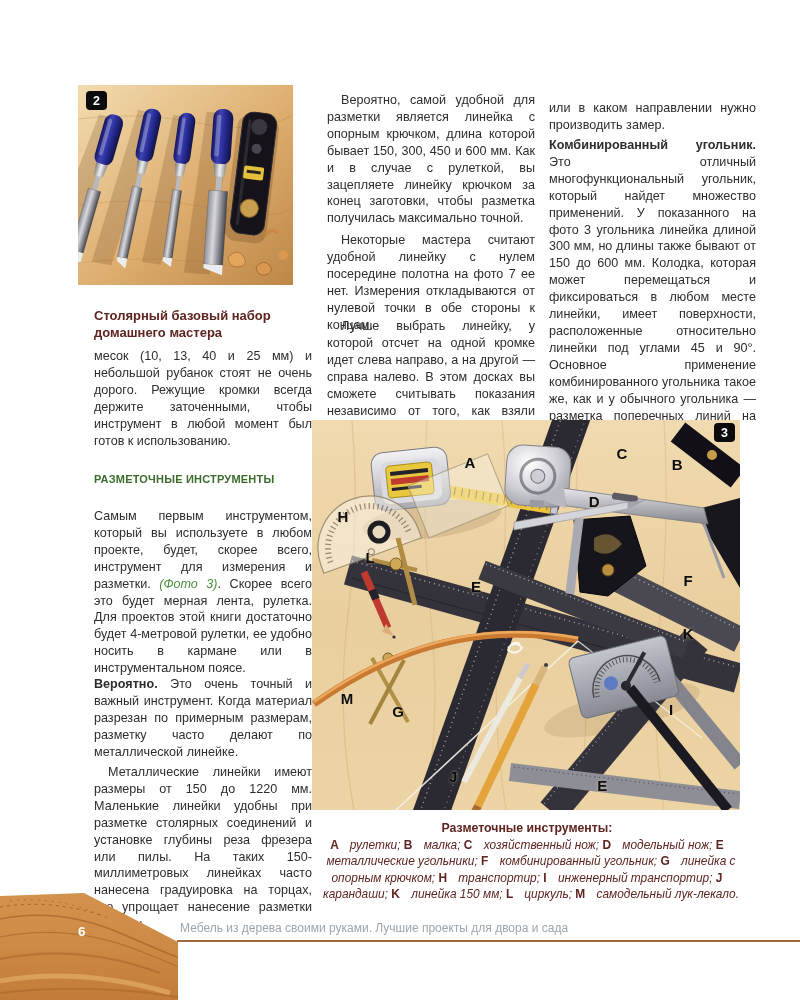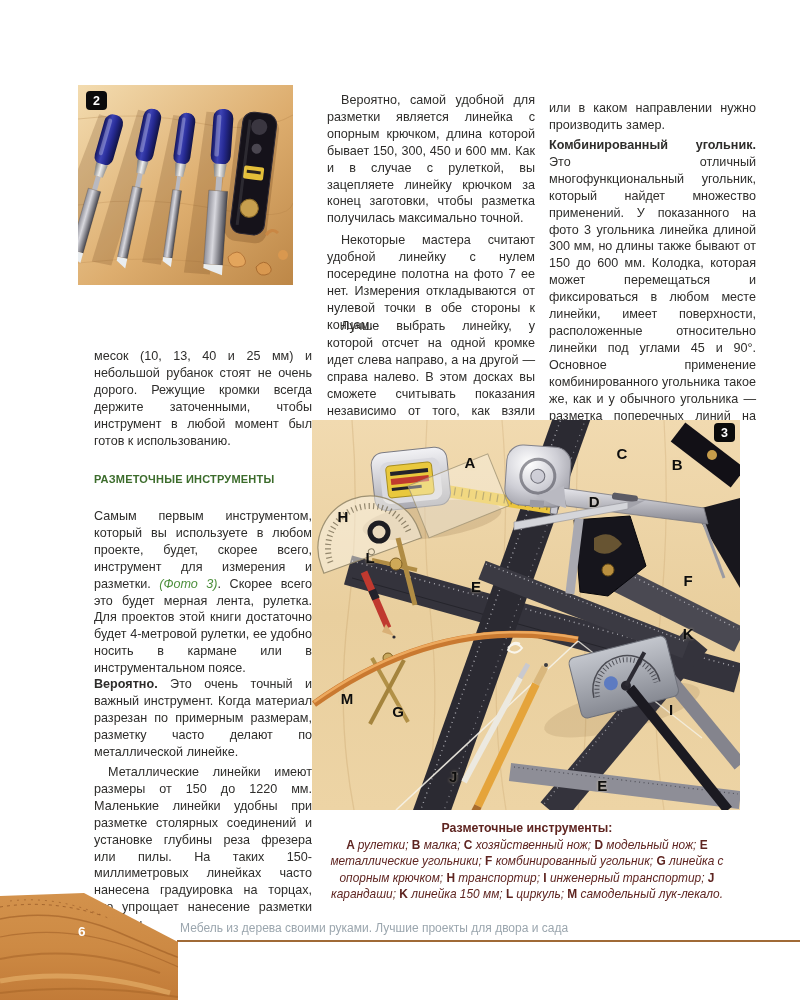--- a/index.html
+++ b/index.html
@@ -15,21 +15,21 @@
   .cap-maroon{color:var(--caption_maroon);font-weight:bold;font-size:13px;line-height:16.5px;text-align:left;}
   .photo-frame{position:absolute;overflow:hidden;}
   .badge{position:absolute;background:var(--badge_bg);color:var(--badge_text);font-weight:bold;
          font-size:12.5px;width:21px;height:19px;display:flex;align-items:center;justify-content:center;
          border-radius:4px;z-index:5;}
   .ph-label{position:absolute;transform:translate(-50%,-50%);color:var(--label_text);font-weight:bold;
             font-size:15px;z-index:4;text-shadow:0 0 3px rgba(235,215,175,.7);}
   .cap3{color:var(--caption_maroon);font-size:11.9px;line-height:16.6px;text-align:center;}
   .cap3-title{font-weight:bold;font-size:12.3px;}
   .cap3 b{font-weight:bold;font-style:normal;}
-  .cap3 i{font-style:italic;}
+  .cap3 i{font-style:italic;margin-left:8px;}
   .footer-text{color:var(--footer_text);font-size:12px;line-height:14px;}
   .footer-rule{position:absolute;background:var(--footer_rule);}
   .page-num{position:absolute;color:#ffffff;font-weight:bold;font-size:13.5px;z-index:6;}
 </style>
 </head>
 <body>
 
 <div class="page">
 
   <div class="photo-frame" style="left:78px;top:85px;width:215px;height:200px;">
@@ -114,20 +114,21 @@
       </g>
 
       <path d="M150 172 q10 -10 16 0 q5 9 -6 10 q-9 1 -10 -10" fill="#e3a55c" stroke="#b5773a" stroke-width="1"></path>
       <path d="M178 182 q8 -9 14 -1 q4 7 -5 9 q-8 1 -9 -8" fill="#d9984f" stroke="#a96c30" stroke-width="1"></path>
       <circle cx="205" cy="170" r="5" fill="#d9984f"></circle>
       <path d="M188 150 q6 -8 12 -2" stroke="#c98744" fill="none" stroke-width="3"></path>
     </svg>
     <span class="badge" style="left:8px;top:6px;">2</span>
   </div>
 
+  <p class="abs cap-maroon" style="left:78px;top:292px;width:218px;">Столярный базовый набор домашнего мастера</p>
 
   <div class="abs" style="left:78px;top:0;width:218px;">
     <p class="abs body-text" style="top:332px;width:218px;">месок (10, 13, 40 и 25 мм) и небольшой рубанок стоят не очень дорого. Режущие кромки всегда держите заточенными, чтобы инструмент в любой момент был готов к использованию.</p>
     <p class="abs green-h" style="top:455px;width:218px;">РАЗМЕТОЧНЫЕ ИНСТРУМЕНТЫ</p>
     <p class="abs body-text" style="top:492px;width:218px;"><span>Самым первым инструментом, который вы используете в любом проекте, будет, скорее всего, инструмент для измерения и разметки. </span><span class="green-it">(Фото 3)</span><span>. Скорее всего это будет мерная лента, рулетка. Для проектов этой книги достаточно будет 4-метровой рулетки, ее удобно носить в кармане или в инструментальном поясе.</span></p>
     <p class="abs body-text" style="top:660px;width:218px;"><b class="lead-b">Вероятно.</b><span> Это очень точный и важный инструмент. Когда материал разрезан по примерным размерам, разметку часто делают по металлической линейке.</span></p>
     <p class="abs body-text ind" style="top:748px;width:218px;">Металлические линейки имеют размеры от 150 до 1220 мм. Маленькие линейки удобны при разметке столярных соединений и установке глубины реза фрезера или пилы. На таких 150-миллиметровых линейках часто нанесена градуировка на торцах, что упрощает нанесение разметки глубины.</p>
   </div>
 
   <div class="abs" style="left:311px;top:0;width:208px;">

